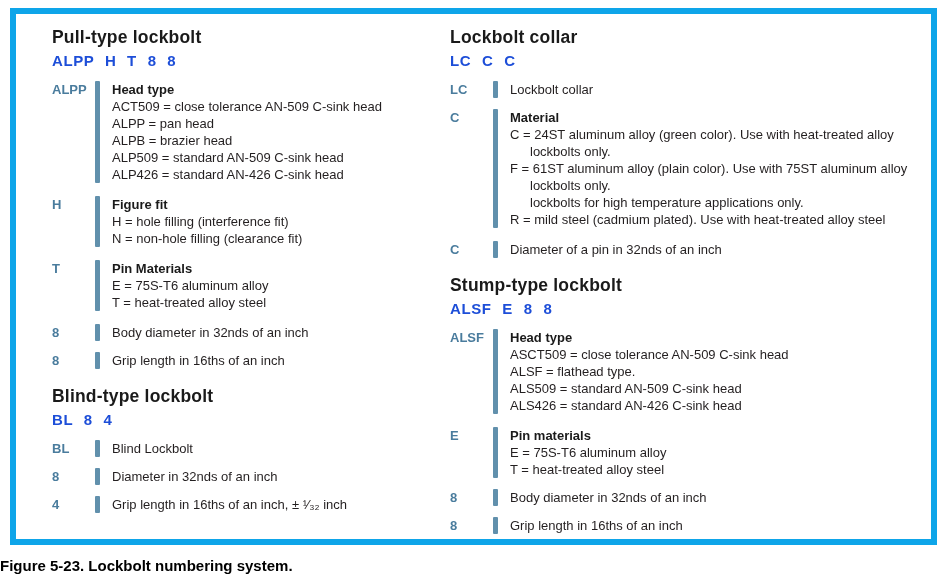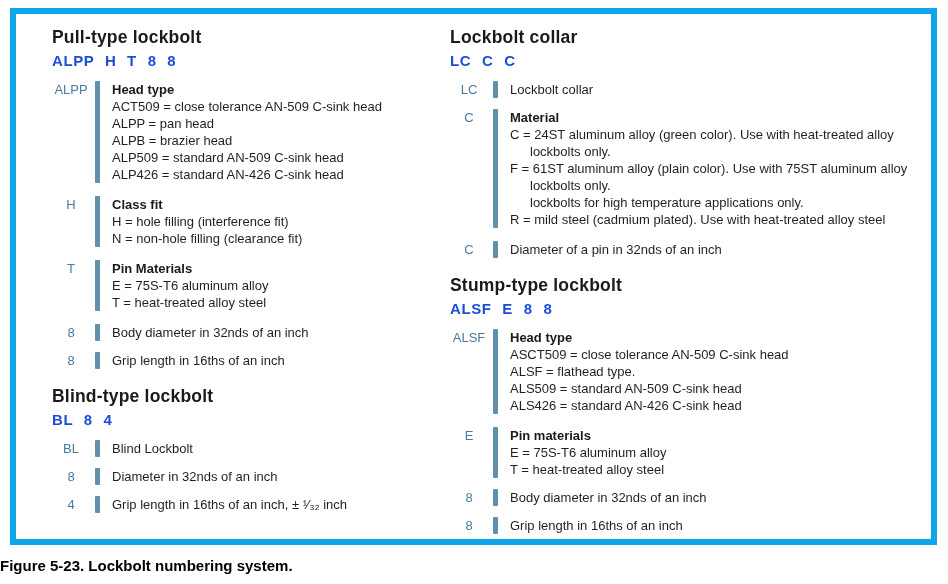--- a/index.html
+++ b/index.html
@@ -45,23 +45,23 @@
   }
   .item {
     display: flex;
     align-items: stretch;
     margin-bottom: 11px;
   }
   .item.block { margin-bottom: 13px; }
   .lbl {
     flex: none;
     width: 38px;
-    text-align: center;
+    text-align: left;
     font-size: 13px;
-    font-weight: normal;
+    font-weight: bold;
     color: #4a7c9d;
     line-height: 17px;
   }
   .bar {
     flex: none;
     width: 5px;
     background: #6190ac;
     margin-left: 5px;
     margin-right: 12px;
     border-radius: 1px;
@@ -102,21 +102,21 @@
           <div class="t-line">ALPB = brazier head</div>
           <div class="t-line">ALP509 = standard AN-509 C-sink head</div>
           <div class="t-line">ALP426 = standard AN-426 C-sink head</div>
         </div>
       </div>
 
       <div class="item block">
         <span class="lbl">H</span>
         <span class="bar"></span>
         <div class="content">
-          <div class="t-head">Class fit</div>
+          <div class="t-head">Figure fit</div>
           <div class="t-line">H = hole filling (interference fit)</div>
           <div class="t-line">N = non-hole filling (clearance fit)</div>
         </div>
       </div>
 
       <div class="item block">
         <span class="lbl">T</span>
         <span class="bar"></span>
         <div class="content">
           <div class="t-head">Pin Materials</div>

